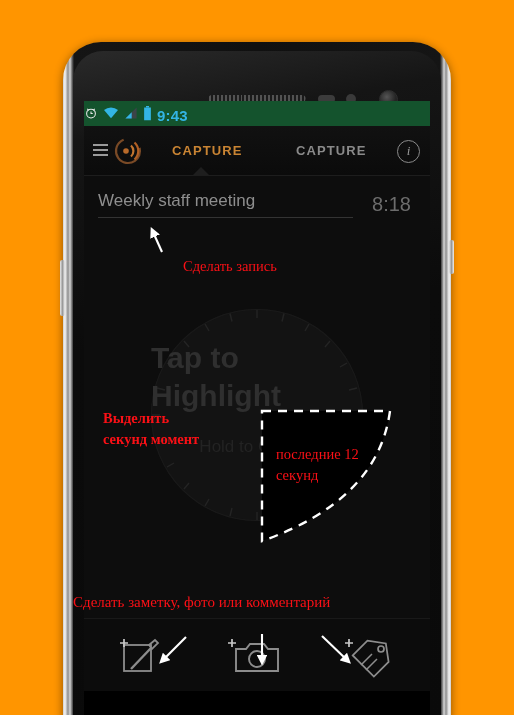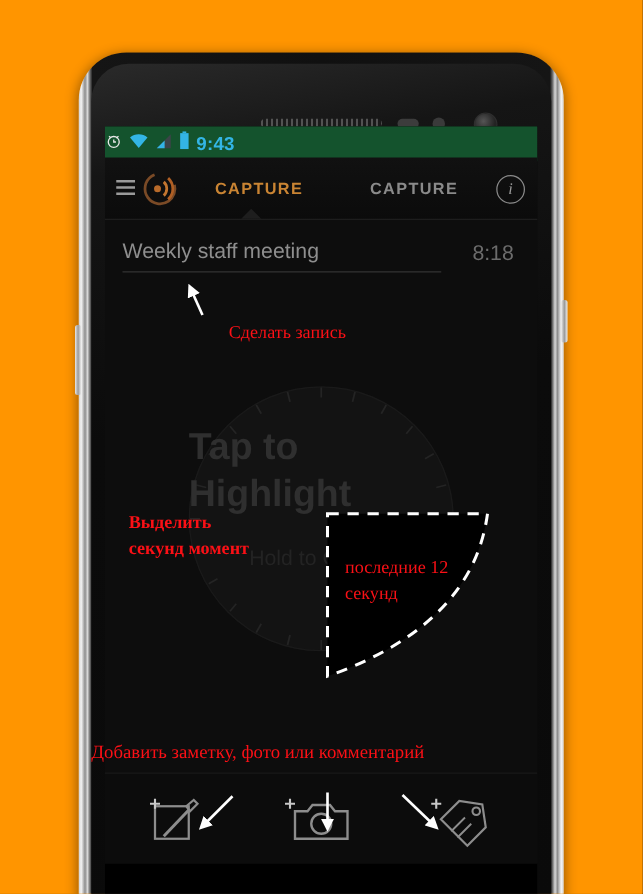--- a/index.html
+++ b/index.html
@@ -195,21 +195,21 @@
     color: #8e8e8e;
     font-size: 17px;
     font-weight: normal;
     border-bottom: 1px solid #333;
     padding-bottom: 6px;
   }
   #session-duration {
     position: absolute;
     right: 19px; top: 2px;
     color: #6c6c6c;
-    font-size: 17px;
+    font-size: 20px;
   }
 
   
   #highlight-circle {
     position: absolute;
     left: 50%;
     transform: translateX(-50%);
     top: 208px;
     width: 212px;
     height: 212px;
@@ -424,13 +424,13 @@
   <line x1="186" y1="637" x2="163" y2="660" stroke="#ffffff" stroke-width="2.1" marker-end="url(#arrowhead)"></line>
   <line x1="262" y1="634" x2="262" y2="660" stroke="#ffffff" stroke-width="2.1" marker-end="url(#arrowhead)"></line>
   <line x1="322" y1="636" x2="347" y2="660" stroke="#ffffff" stroke-width="2.1" marker-end="url(#arrowhead)"></line>
 </svg>
 
 <div class="anno-text" id="anno-make-record">Сделать запись</div>
 <div class="anno-text" id="anno-select-moment">Выделить
 секунд момент</div>
 <div class="anno-text" id="anno-last-15">последние 12
 секунд</div>
-<div class="anno-text" id="anno-add-note">Добавить заметку, фото или комментарий</div>
+<div class="anno-text" id="anno-add-note">Сделать заметку, фото или комментарий</div>
 
 </body></html>

